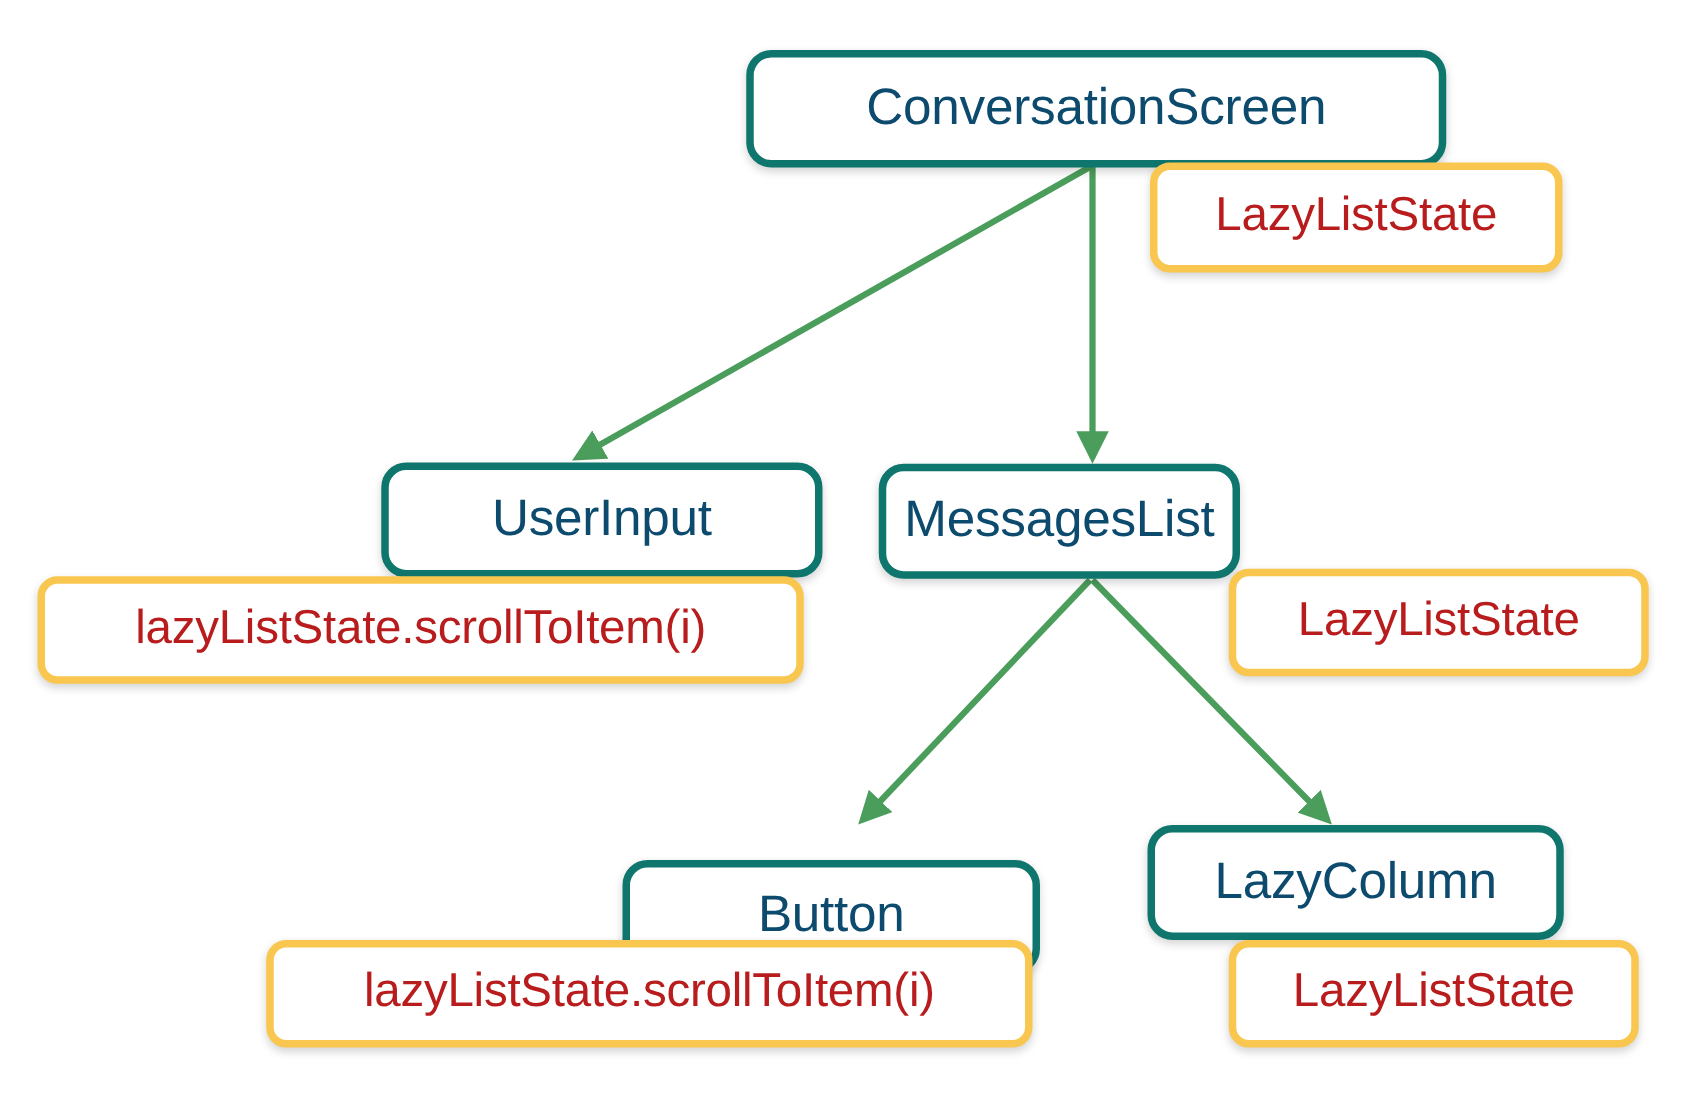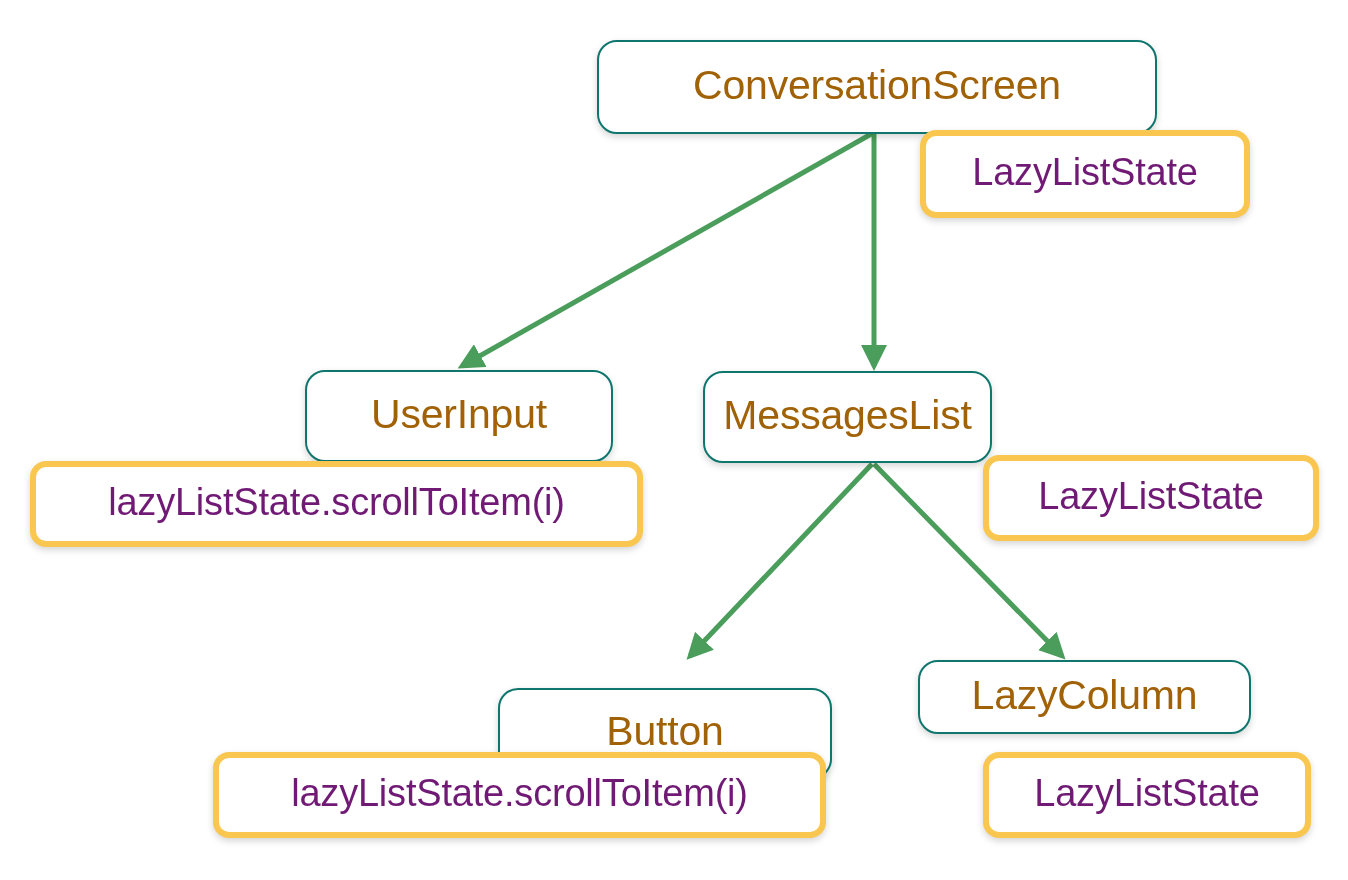--- a/index.html
+++ b/index.html
@@ -33,32 +33,32 @@
     box-sizing: border-box;
     display: flex;
     align-items: center;
     justify-content: center;
     background: #ffffff;
     text-align: center;
     white-space: nowrap;
     line-height: 1;
   }
   .node-composable {
-    border: 2px solid #0f766e;
+    border: 6px solid #0f766e;
     border-radius: 20px;
-    color: #a16207;
+    color: #0c4a6e;
     font-size: 41px;
     letter-spacing: -0.2px;
     z-index: 2;
     box-shadow: 0 3px 7px rgba(0,0,0,0.17);
   }
   .node-state {
     border: 6px solid #f9c74f;
     border-radius: 16px;
-    color: #701a75;
+    color: #b91c1c;
     font-size: 38px;
     letter-spacing: -0.2px;
     z-index: 3;
     box-shadow: 0 3px 7px rgba(0,0,0,0.17);
   }
   .node-label {
     display: block;
     padding: 0 6px;
     position: relative;
     top: -2px;
@@ -83,39 +83,39 @@
       </g>
   </svg>
 
   <div id="node-layer">
       <div class="node node-composable" style="left: 597px; top: 40px; width: 560px; height: 94px;">
         <span class="node-label">ConversationScreen</span>
       </div>
       <div class="node node-state" style="left: 920px; top: 130px; width: 330px; height: 88px;">
         <span class="node-label">LazyListState</span>
       </div>
-      <div class="node node-composable" style="left: 305px; top: 370px; width: 308px; height: 92px;">
+      <div class="node node-composable" style="left: 305px; top: 370px; width: 353px; height: 92px;">
         <span class="node-label">UserInput</span>
       </div>
       <div class="node node-state" style="left: 30px; top: 461px; width: 613px; height: 86px;">
         <span class="node-label">lazyListState.scrollToItem(i)</span>
       </div>
       <div class="node node-composable" style="left: 703px; top: 371px; width: 289px; height: 92px;">
         <span class="node-label">MessagesList</span>
       </div>
       <div class="node node-state" style="left: 983px; top: 455px; width: 336px; height: 86px;">
         <span class="node-label">LazyListState</span>
       </div>
       <div class="node node-composable" style="left: 498px; top: 660px; width: 334px; height: 91px; margin-top: 28px;">
         <span class="node-label">Button</span>
       </div>
       <div class="node node-state" style="left: 213px; top: 752px; width: 613px; height: 86px;">
         <span class="node-label">lazyListState.scrollToItem(i)</span>
       </div>
-      <div class="node node-composable" style="left: 918px; top: 660px; width: 333px; height: 74px;">
+      <div class="node node-composable" style="left: 918px; top: 660px; width: 333px; height: 92px;">
         <span class="node-label">LazyColumn</span>
       </div>
       <div class="node node-state" style="left: 983px; top: 752px; width: 328px; height: 86px;">
         <span class="node-label">LazyListState</span>
       </div>
     </div>
 
 </div>
 
 </body></html>

